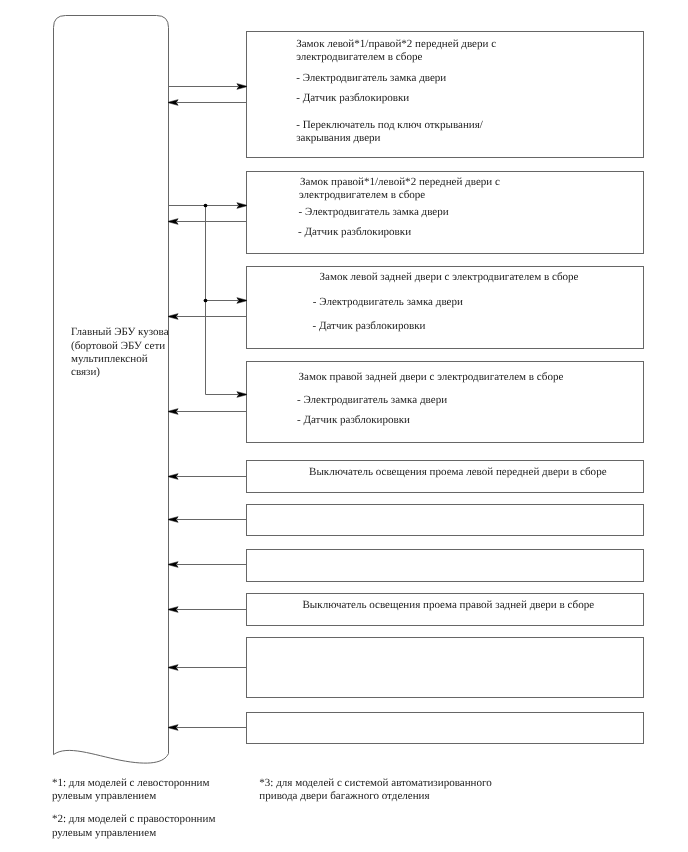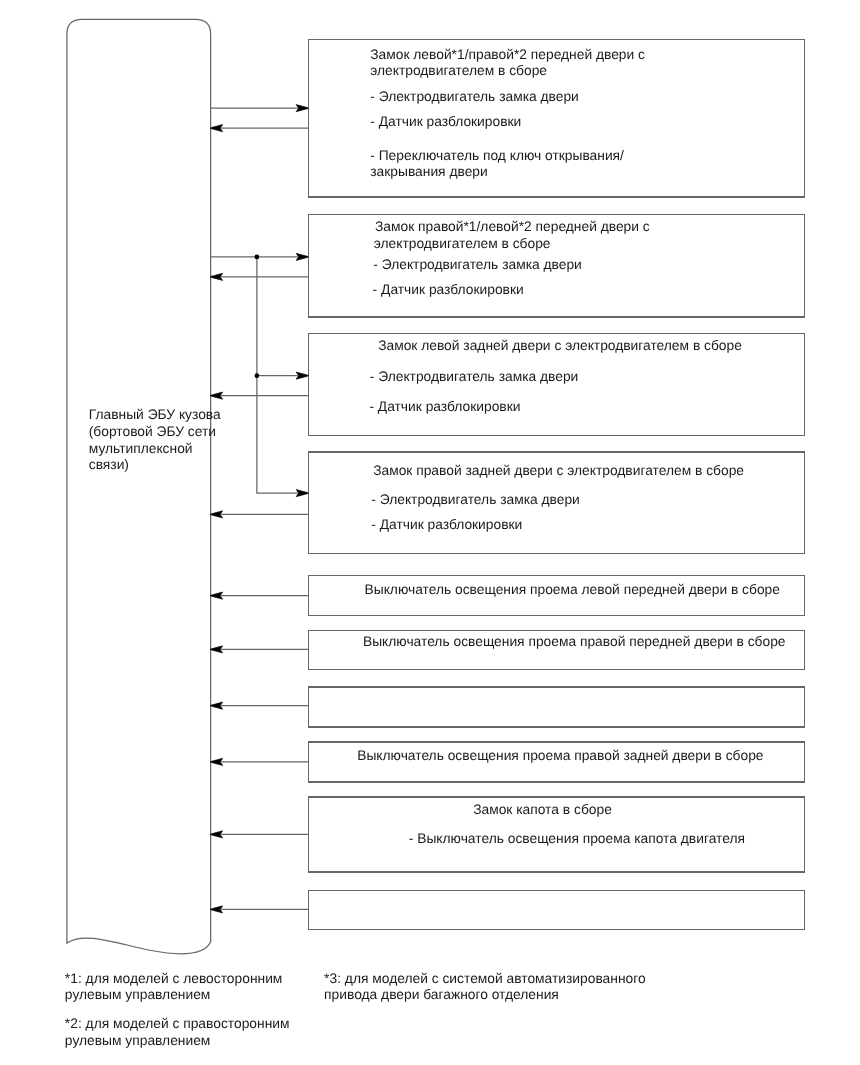--- a/index.html
+++ b/index.html
@@ -1,20 +1,20 @@
 <!DOCTYPE html>
 <html><head>
 <meta charset="utf-8">
 <title>Diagram</title>
 <style>
   html,body{margin:0;padding:0;background:#ffffff;}
   body{width:688px;height:852px;position:relative;overflow:hidden;
        font-family:"Liberation Sans", sans-serif;color:#1b1b1b;
        -webkit-font-smoothing:antialiased;text-rendering:geometricPrecision;}
-  #stage{position:absolute;left:0;top:0;width:688px;height:852px;background:#ffffff;}
+  #stage{position:absolute;left:0;top:0;width:688px;height:852px;background:#ffffff;font-family:Liberation Serif, serif;}
   #wires{position:absolute;left:0;top:0;}
   .unit{position:absolute;}
   .note{position:absolute;width:0;height:0;}
   .tl{position:absolute;font-size:11.05px;line-height:0;white-space:nowrap;color:#1b1b1b;}
   .ctr{transform:translateX(-50%);}
   .fn{position:absolute;font-size:11.05px;line-height:0;white-space:nowrap;color:#1b1b1b;}
 </style>
 </head>
 <body>
 
@@ -69,42 +69,35 @@
     <span class="tl" style="left:49.7px;top:66.2px;">- Датчик разблокировки</span>
     <span class="tl" style="left:49.7px;top:93.6px;">- Переключатель под ключ открывания/</span>
     <span class="tl" style="left:49.7px;top:106.3px;">закрывания двери</span>
   </div>
   <div class="unit" style="left:246.5px;top:171.5px;width:397.0px;height:82.0px;">
     <span class="tl" style="left:53.5px;top:10.2px;">Замок правой*1/левой*2 передней двери с</span>
     <span class="tl" style="left:52.5px;top:23.6px;">электродвигателем в сборе</span>
     <span class="tl" style="left:52.1px;top:40.4px;">- Электродвигатель замка двери</span>
     <span class="tl" style="left:51.6px;top:60.6px;">- Датчик разблокировки</span>
   </div>
-  <div class="unit" style="left:240px;top:266.5px;width:334px;height:82.0px;">
+  <div class="unit" style="left:257px;top:266.5px;width:334px;height:82.0px;">
     <span class="tl" style="left:62.5px;top:10.8px;">Замок левой задней двери с электродвигателем в сборе</span>
     <span class="tl" style="left:55.8px;top:35.1px;">- Электродвигатель замка двери</span>
     <span class="tl" style="left:55.5px;top:59.3px;">- Датчик разблокировки</span>
   </div>
   <div class="unit" style="left:246.5px;top:361.5px;width:397.0px;height:81.0px;padding-left:17px;">
     <span class="tl" style="left:52.0px;top:15.6px;">Замок правой задней двери с электродвигателем в сборе</span>
     <span class="tl" style="left:50.5px;top:38.8px;">- Электродвигатель замка двери</span>
     <span class="tl" style="left:50.5px;top:58.9px;">- Датчик разблокировки</span>
   </div>
   <div class="unit" style="left:246.5px;top:460.5px;width:372px;height:32.0px;">
     <span class="tl ctr" style="left:211.3px;top:11.9px;">Выключатель освещения проема левой передней двери в сборе</span>
   </div>
-  <div class="unit" style="left:246.5px;top:504.5px;width:397.0px;height:31.0px;">
-    <span class="tl ctr" style="left:212.9px;top:9.6px;">Выключатель освещения проема правой передней двери в сборе</span>
-  </div>
   <div class="unit" style="left:246.5px;top:593.5px;width:397.0px;height:32.0px;padding-left:13px;">
     <span class="tl ctr" style="left:201.8px;top:11.9px;">Выключатель освещения проема правой задней двери в сборе</span>
-  </div>
-  <div class="unit" style="left:246.5px;top:637.5px;width:397.0px;height:60.0px;">
-    <span class="tl ctr" style="left:187.5px;top:10.8px;">Замок капота в сборе</span>
-    <span class="tl ctr" style="left:215.0px;top:33.4px;">- Выключатель освещения проема капота двигателя</span>
   </div>
   <div class="unit" style="left:41px;top:15.5px;width:115.0px;height:739px;margin-left:27px;">
     <span class="tl" style="left:3.0px;top:316.5px;">Главный ЭБУ кузова</span>
     <span class="tl" style="left:3.0px;top:330.0px;">(бортовой ЭБУ сети</span>
     <span class="tl" style="left:3.0px;top:343.5px;">мультиплексной</span>
     <span class="tl" style="left:3.0px;top:356.8px;">связи)</span>
   </div>
   <div class="note" style="left:51.9px;top:779.0px;">
     <span class="fn" style="left:0.0px;top:4.2px;">*1: для моделей с левосторонним</span>
     <span class="fn" style="left:0.0px;top:17.2px;">рулевым управлением</span>

